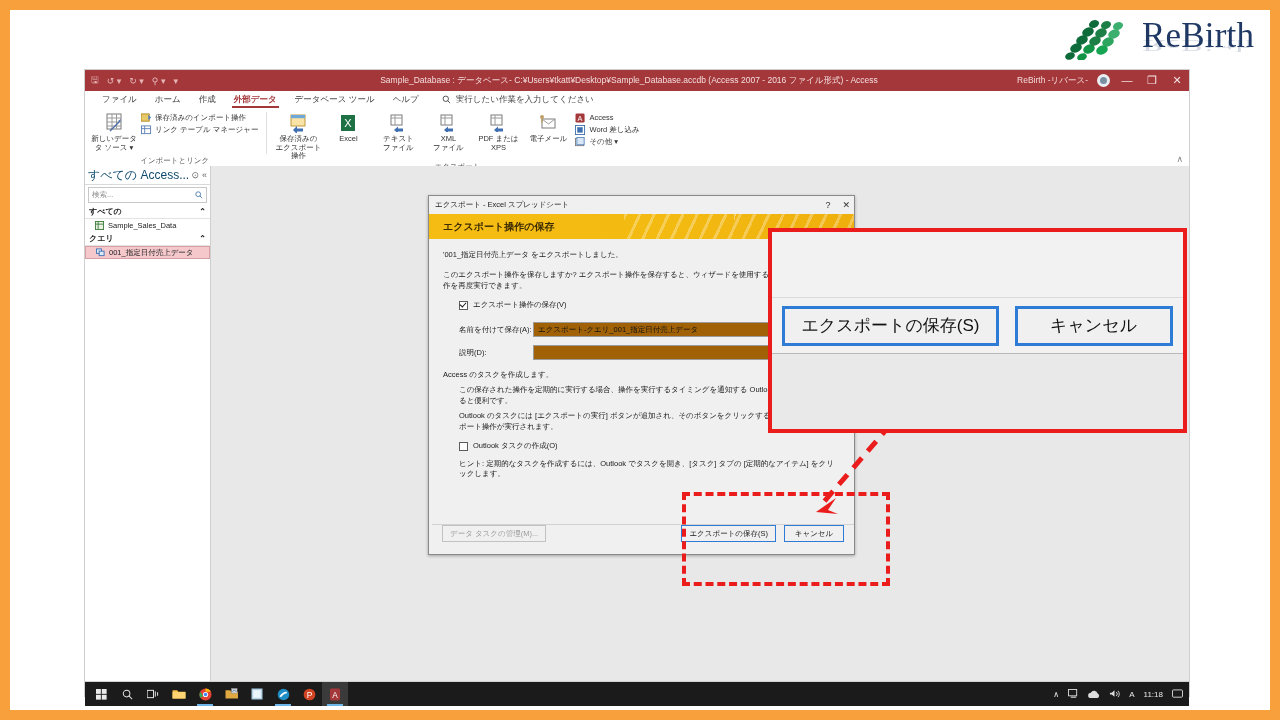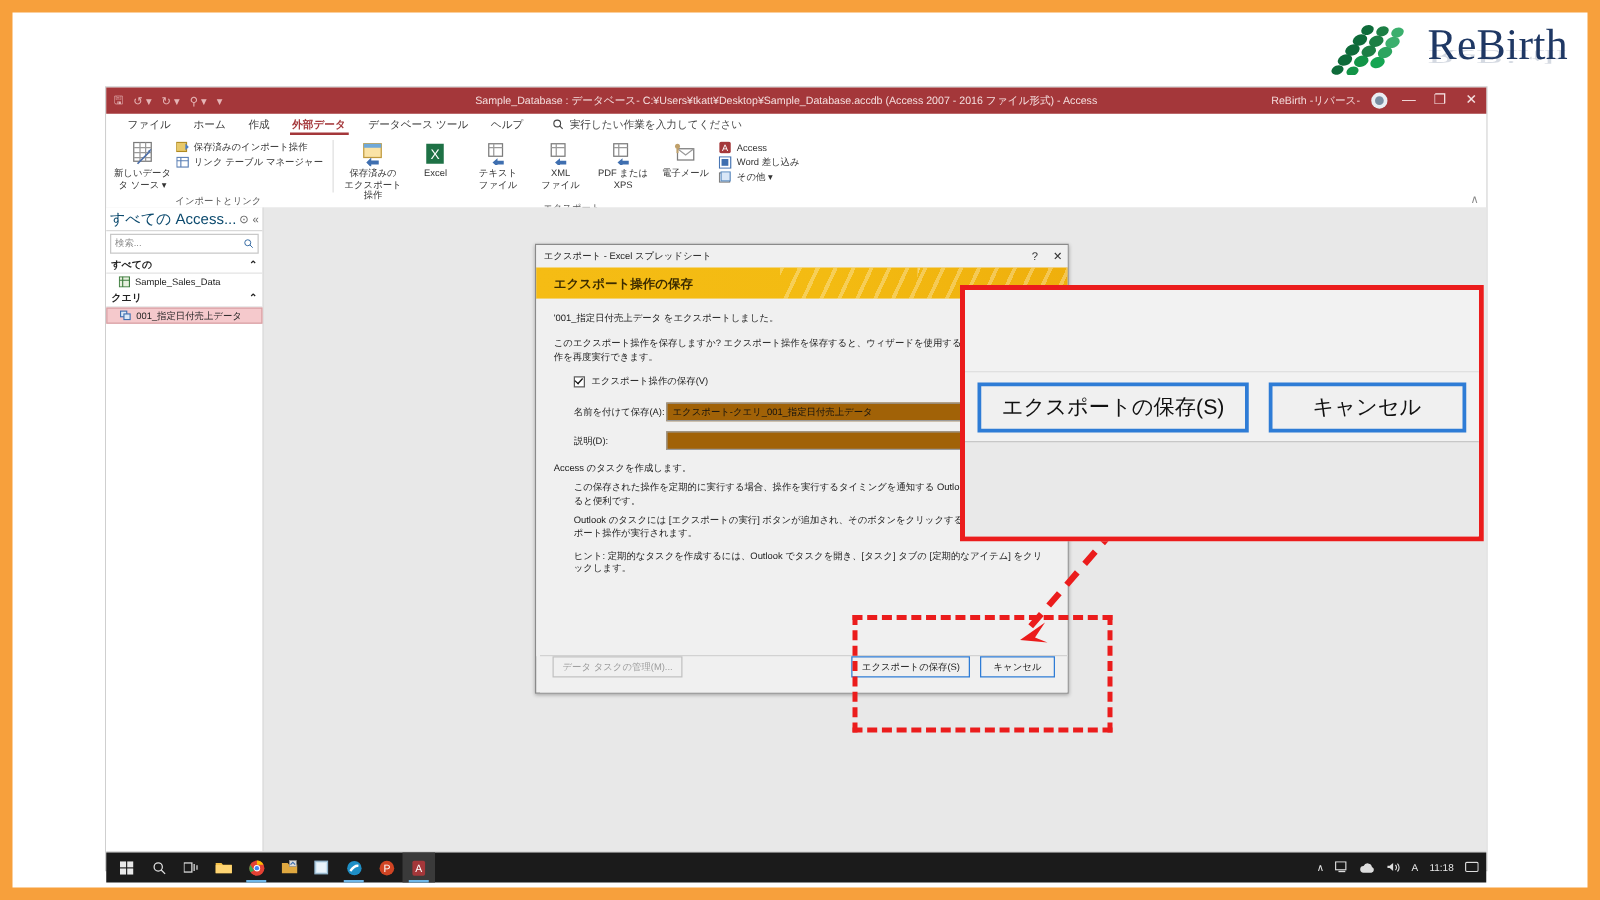--- a/index.html
+++ b/index.html
@@ -46,21 +46,21 @@
 
   
   .ribbon{height:58px;background:#ffffff;border-bottom:1px solid #d6d6d6;position:relative;display:flex;}
   .rgroup{position:relative;height:58px;display:flex;flex-direction:column;}
   .rgroup .gcontent{flex:1;display:flex;align-items:flex-start;padding:3px 6px 0 6px;gap:4px;}
   .rgroup .gtitle{font-size:7.5px;color:#5a5a5a;text-align:center;height:11px;line-height:11px;}
   .gsep{width:1px;background:#e0e0e0;margin:4px 2px 12px 2px;}
   .bigbtn{width:46px;text-align:center;font-size:7.5px;color:#333;line-height:8.5px;}
   .bigbtn .ic{height:24px;display:flex;align-items:center;justify-content:center;}
   .smallcol{display:flex;flex-direction:column;gap:2px;padding-top:2px;}
-  .smallbtn{display:flex;align-items:flex-end;gap:3px;font-size:7.5px;color:#333;white-space:nowrap;}
+  .smallbtn{display:flex;align-items:flex-start;gap:3px;font-size:7.5px;color:#333;white-space:nowrap;}
   .collapse{position:absolute;right:6px;bottom:2px;font-size:9px;color:#8a8a8a;}
 
   
   .body-area{position:absolute;left:0;top:96px;right:0;bottom:14px;display:flex;background:#ffffff;}
   .navpane{width:125px;background:#ffffff;border-right:1px solid #cfcfcf;}
   .nav-head{height:18px;display:flex;align-items:center;justify-content:space-between;padding:0 3px;
      border-bottom:1px solid #d9d9d9;}
   .nav-head .t{font-size:12px;color:#0c4a6e;white-space:nowrap;overflow:hidden;}
   .nav-head .ic{font-size:9px;color:#666;display:flex;gap:3px;}
   .nav-search{height:14px;margin:2px 3px;border:1px solid #c8c8c8;display:flex;align-items:center;
@@ -419,20 +419,24 @@
         </div>
         <div class="frow">
           <div class="lbl">説明(D):</div>
           <div class="inp"></div>
         </div>
 
         <div class="sect">
           <div>Access のタスクを作成します。</div>
           <div class="sub">この保存された操作を定期的に実行する場合、操作を実行するタイミングを通知する Outlook のタスクを作成すると便利です。</div>
           <div class="sub">Outlook のタスクには [エクスポートの実行] ボタンが追加され、そのボタンをクリックすると Access でエクスポート操作が実行されます。</div>
+          <div class="chk" style="margin-top:9px;margin-bottom:6px;">
+            <span class="cbox"></span>
+            <span>Outlook タスクの作成(O)</span>
+          </div>
           <div class="hint">ヒント: 定期的なタスクを作成するには、Outlook でタスクを開き、[タスク] タブの [定期的なアイテム] をクリックします。</div>
         </div>
       </div>
       <div class="dlg-foot">
         <div class="btn disabled">データ タスクの管理(M)...</div>
         <div style="flex:1"></div>
         <div class="btn focus" style="margin-right:8px;">エクスポートの保存(S)</div>
         <div class="btn focus">キャンセル</div>
       </div>
     </div>

